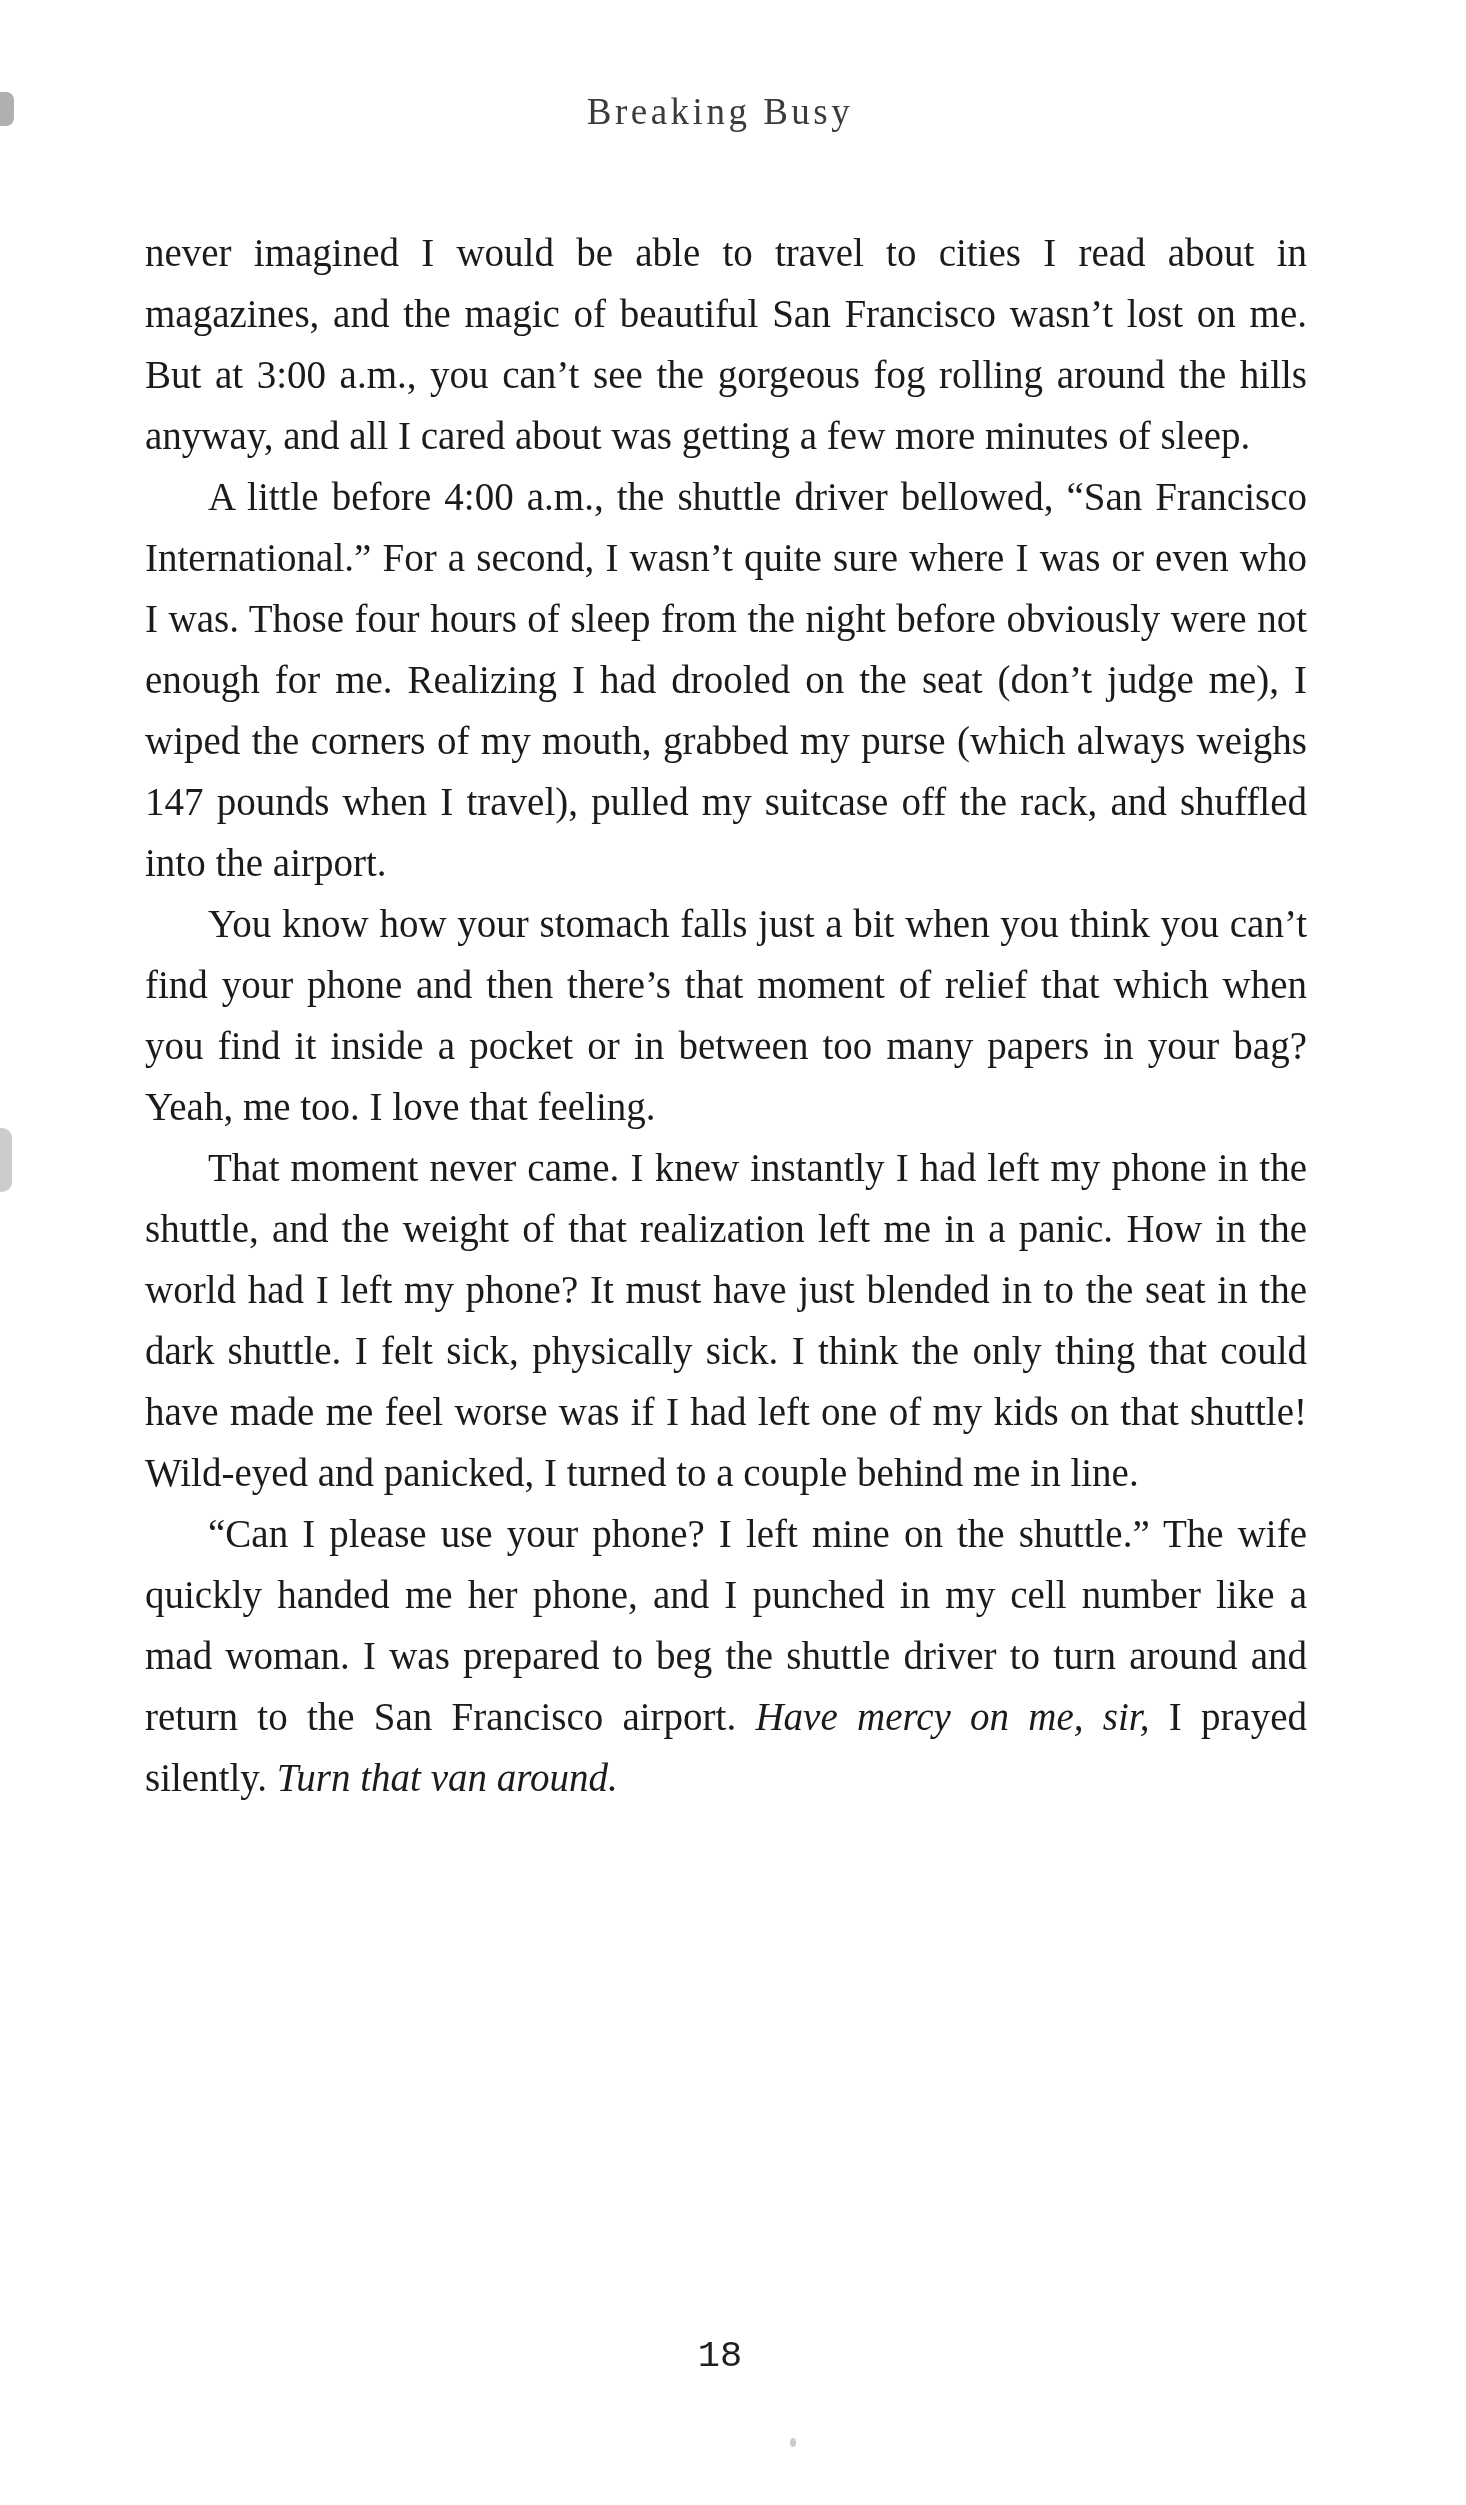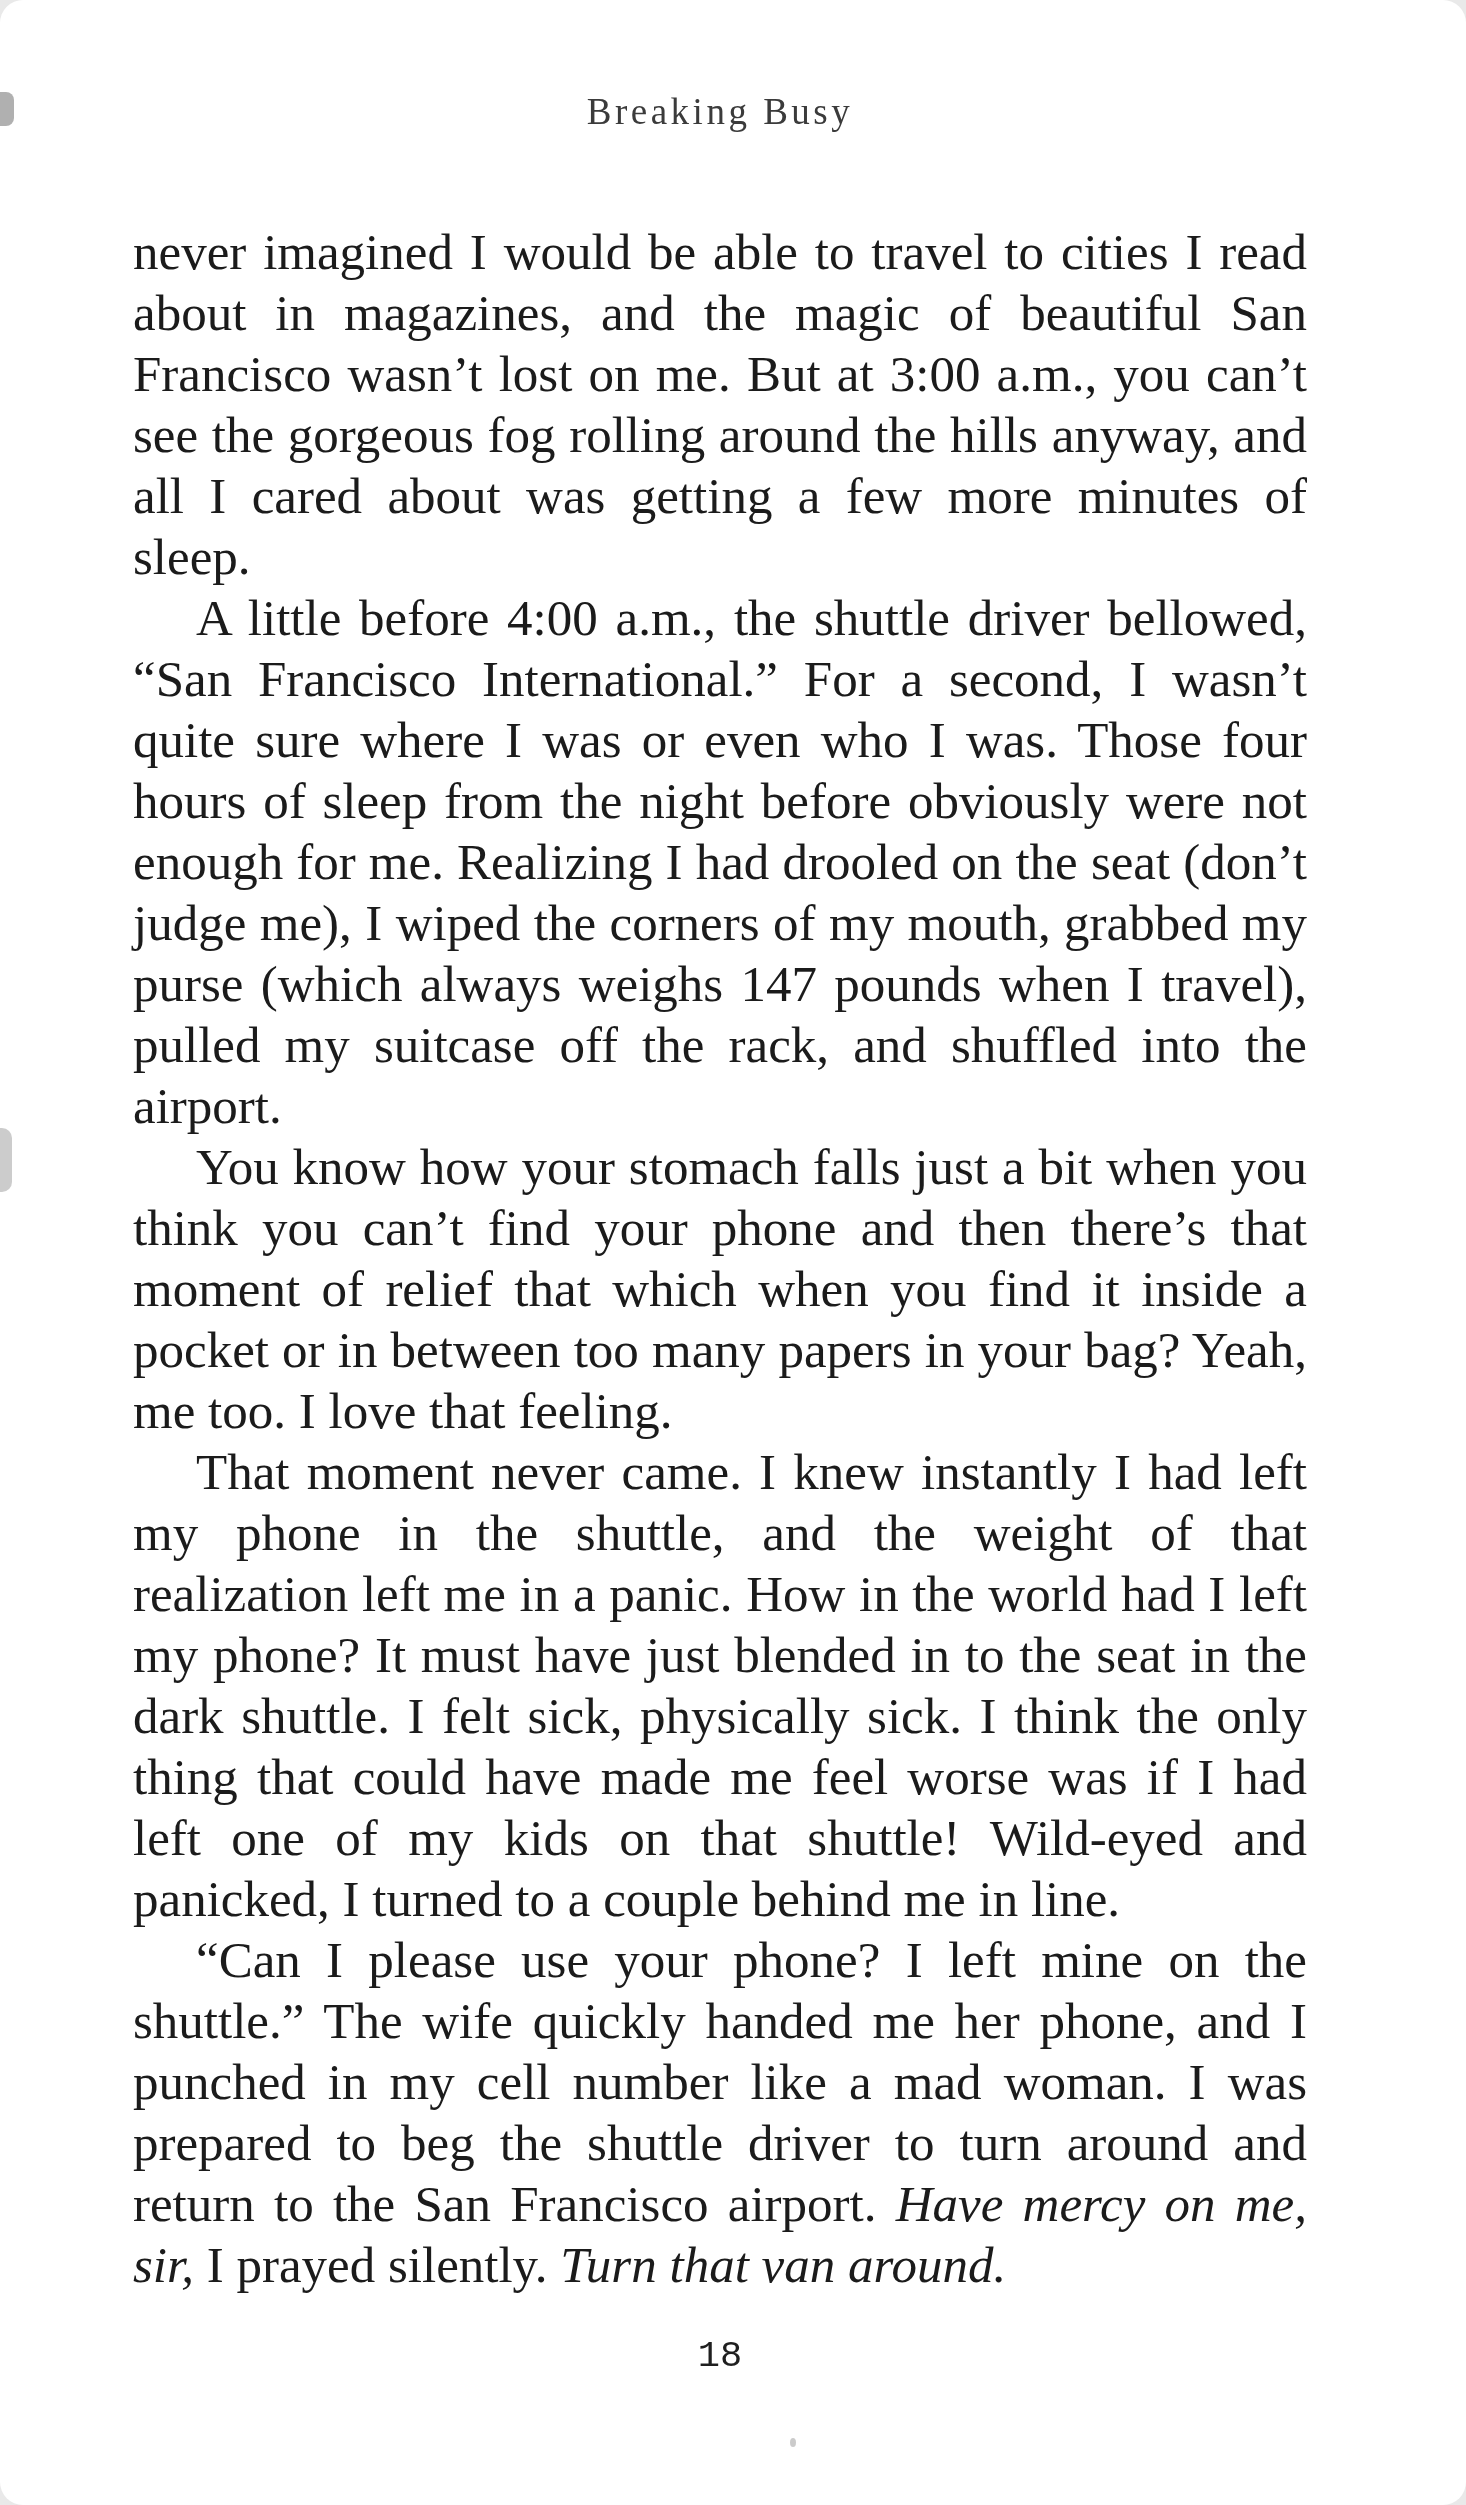--- a/index.html
+++ b/index.html
@@ -8,43 +8,43 @@
     background: #e9e9e9;
   }
   .scan-page {
     position: relative;
     width: 1466px;
     height: 2505px;
     margin: 0 auto;
     background: #ffffff;
     overflow: hidden;
     font-family: "Liberation Serif", "DejaVu Serif", serif;
-    border-radius: 23px;
   }
   .content {
     position: absolute;
     left: 133px;
     top: 0;
     width: 1174px;
   }
   .running-head {
     padding-top: 90px;
     text-align: center;
     font-size: 37px;
     line-height: 44px;
     letter-spacing: 3.5px;
     font-weight: 400;
     color: #3b3b3b;
   }
   .body-text {
     margin-top: 88px;
-    font-size: 51px;
+    font-size: 39px;
     line-height: 61px;
     text-align: justify;
     color: #1b1b1b;
+    margin-left: 12px;
   }
   .body-text p {
     margin: 0;
     padding: 0;
     text-indent: 63px;
   }
   .body-text p.no-indent {
     text-indent: 0;
   }
   .body-text span.italic {

